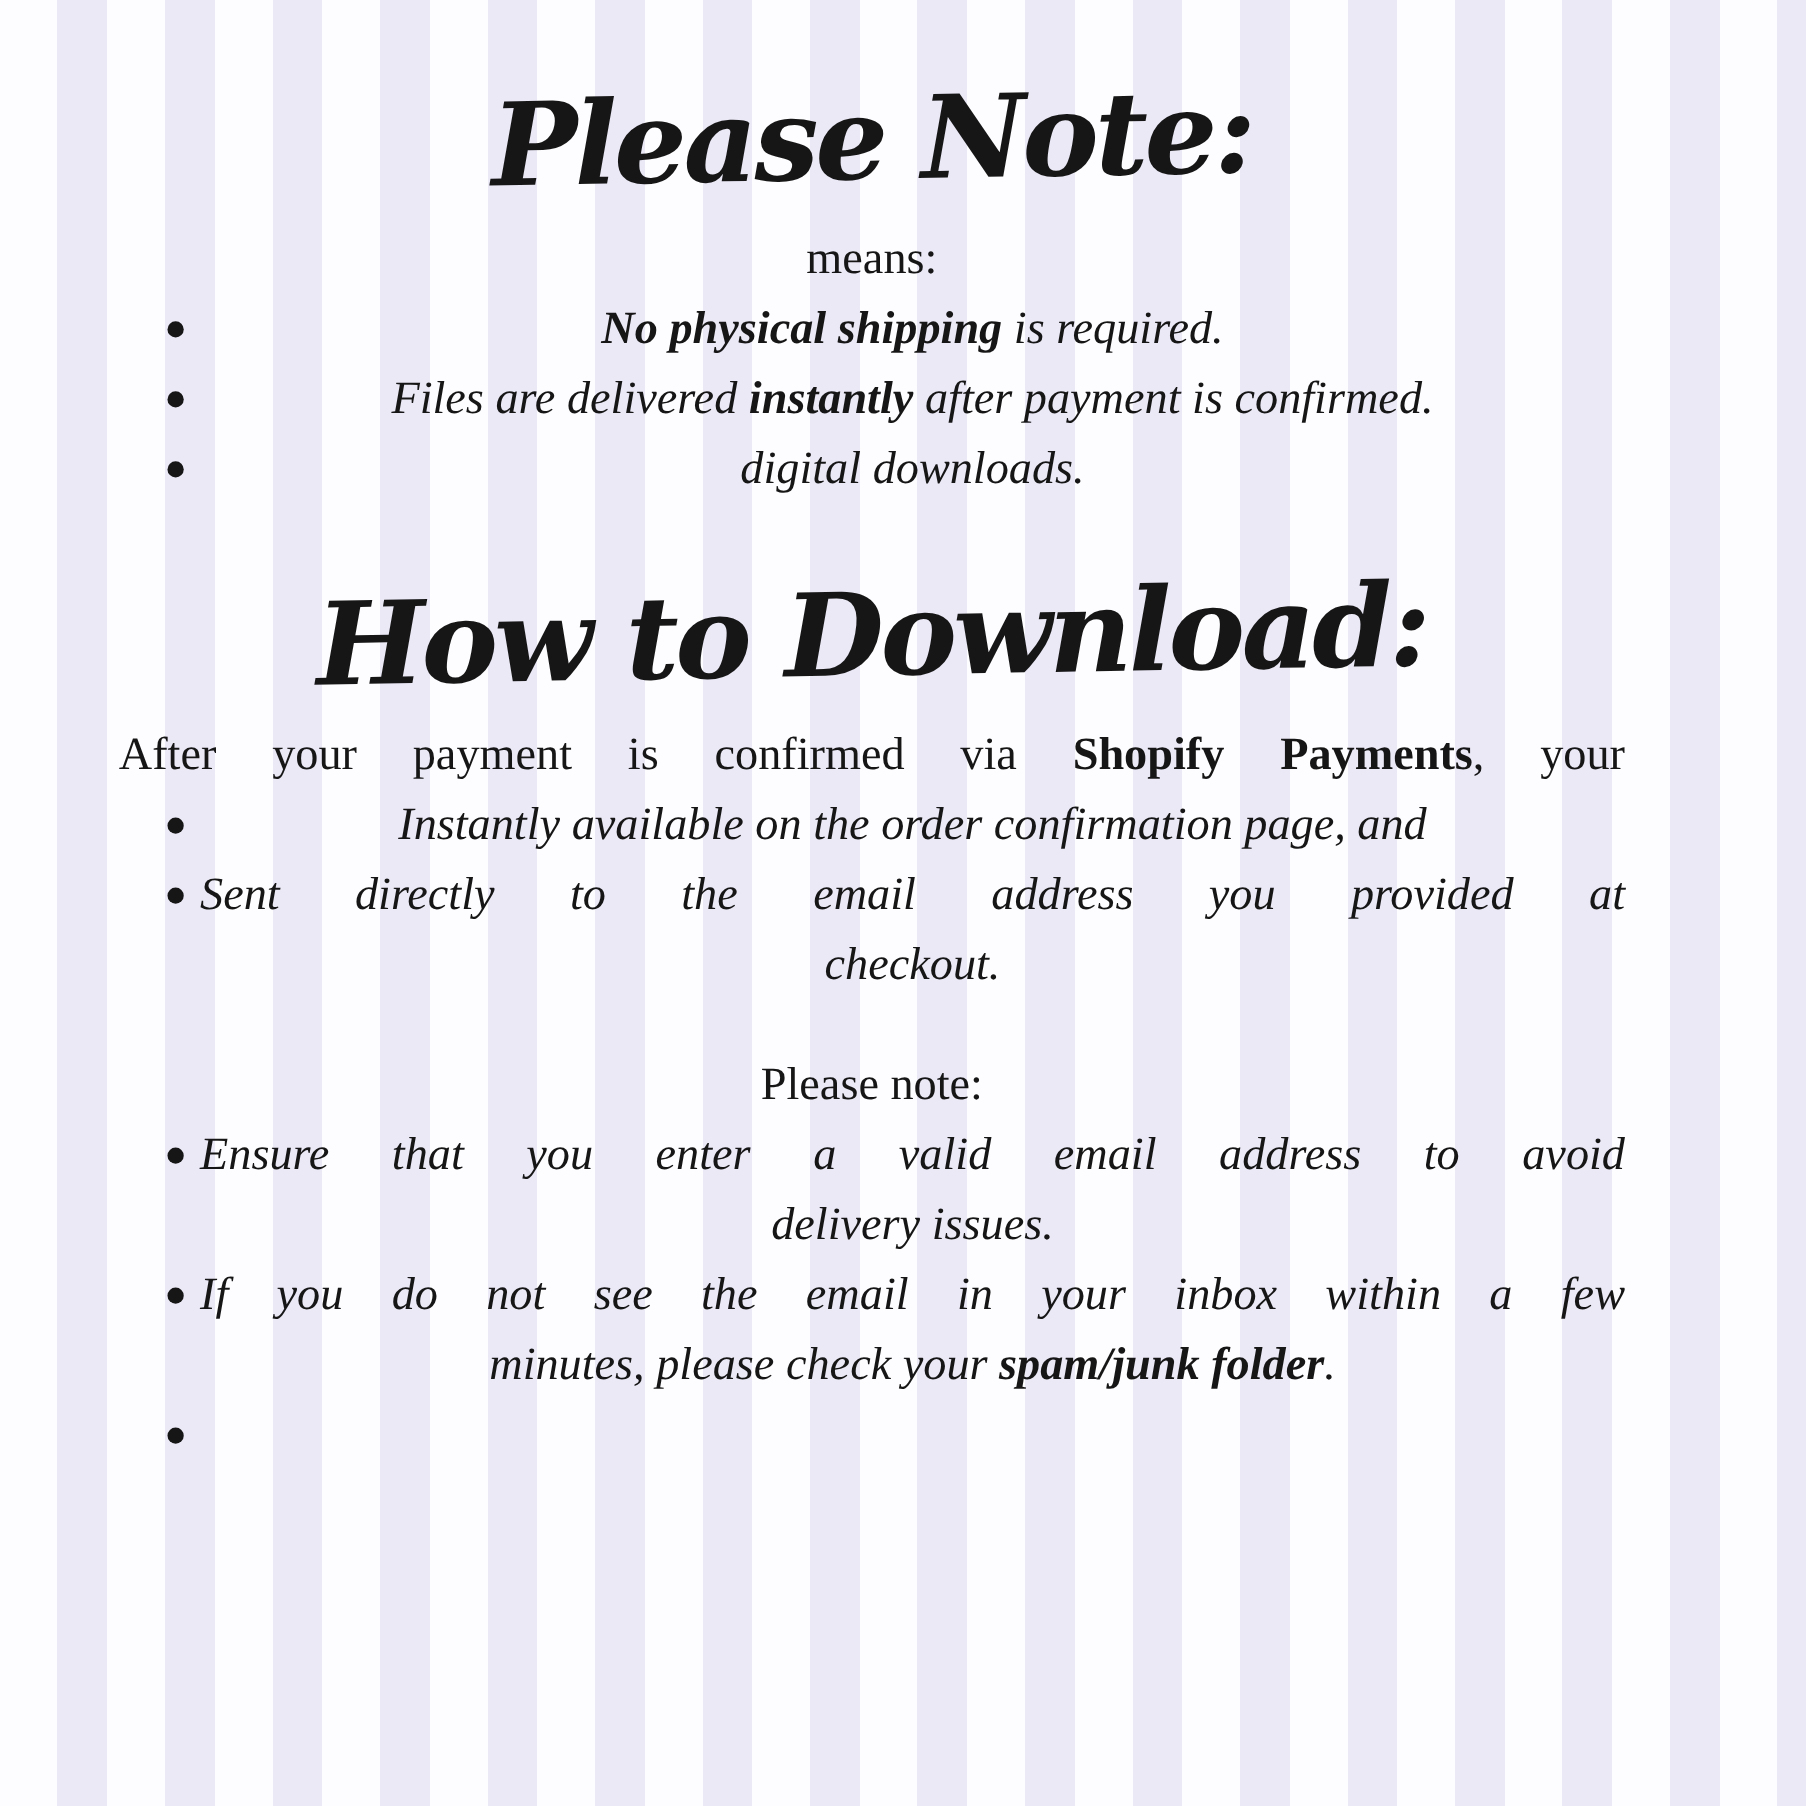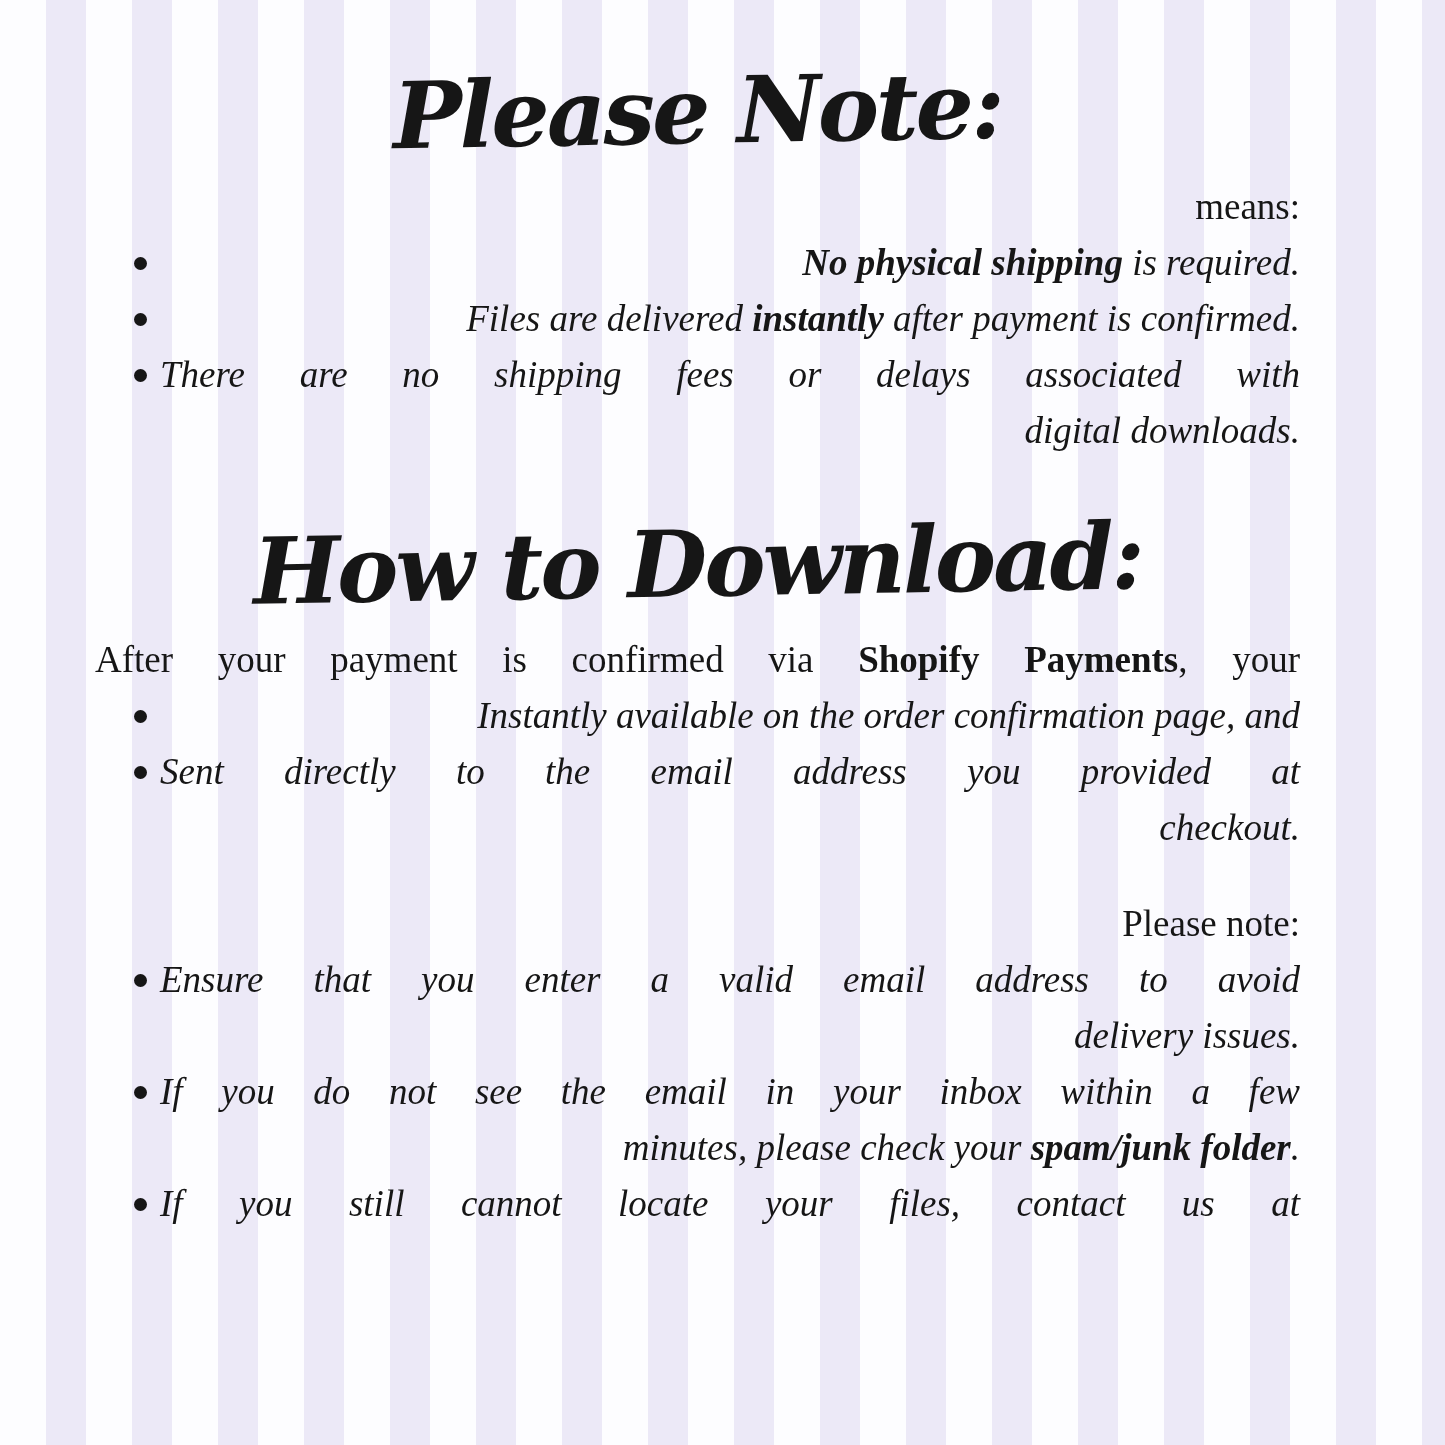--- a/index.html
+++ b/index.html
@@ -39,21 +39,21 @@
   }
   .bodytext {
     font-size: 37px;
     line-height: 56px;
   }
   .jl {               
     text-align: justify;
     text-align-last: justify;
   }
   .ll {               
-    text-align: right;
+    text-align: center;
   }
   .li {
     position: relative;
     padding-left: 65px;
     font-style: italic;
   }
   .dot {
     position: absolute;
     left: 39px;
     top: 22px;
@@ -82,21 +82,20 @@
     <div class="li">
       <span class="dot"></span>
       <div class="ll"><b>No physical shipping</b><span> is required.</span></div>
     </div>
     <div class="li">
       <span class="dot"></span>
       <div class="ll"><span>Files are delivered </span><b>instantly</b><span> after payment is confirmed.</span></div>
     </div>
     <div class="li">
       <span class="dot"></span>
-      <div class="jl"><span>There are no shipping fees or delays associated with</span></div>
       <div class="ll"><span>digital downloads.</span></div>
     </div>
   </div>
 
   <div class="script-heading second">How to Download:</div>
 
   <div class="bodytext">
     <div class="jl"><span>After your payment is confirmed via </span><b>Shopify Payments</b><span>, your</span></div>
   </div>
 
@@ -122,17 +121,16 @@
       <div class="jl"><span>Ensure that you enter a valid email address to avoid</span></div>
       <div class="ll"><span>delivery issues.</span></div>
     </div>
     <div class="li">
       <span class="dot"></span>
       <div class="jl"><span>If you do not see the email in your inbox within a few</span></div>
       <div class="ll"><span>minutes, please check your </span><b>spam/junk folder</b><span>.</span></div>
     </div>
     <div class="li">
       <span class="dot"></span>
-      <div class="jl"><span>If you still cannot locate your files, contact us at</span></div>
     </div>
   </div>
 
 </div>
 
 </body></html>

